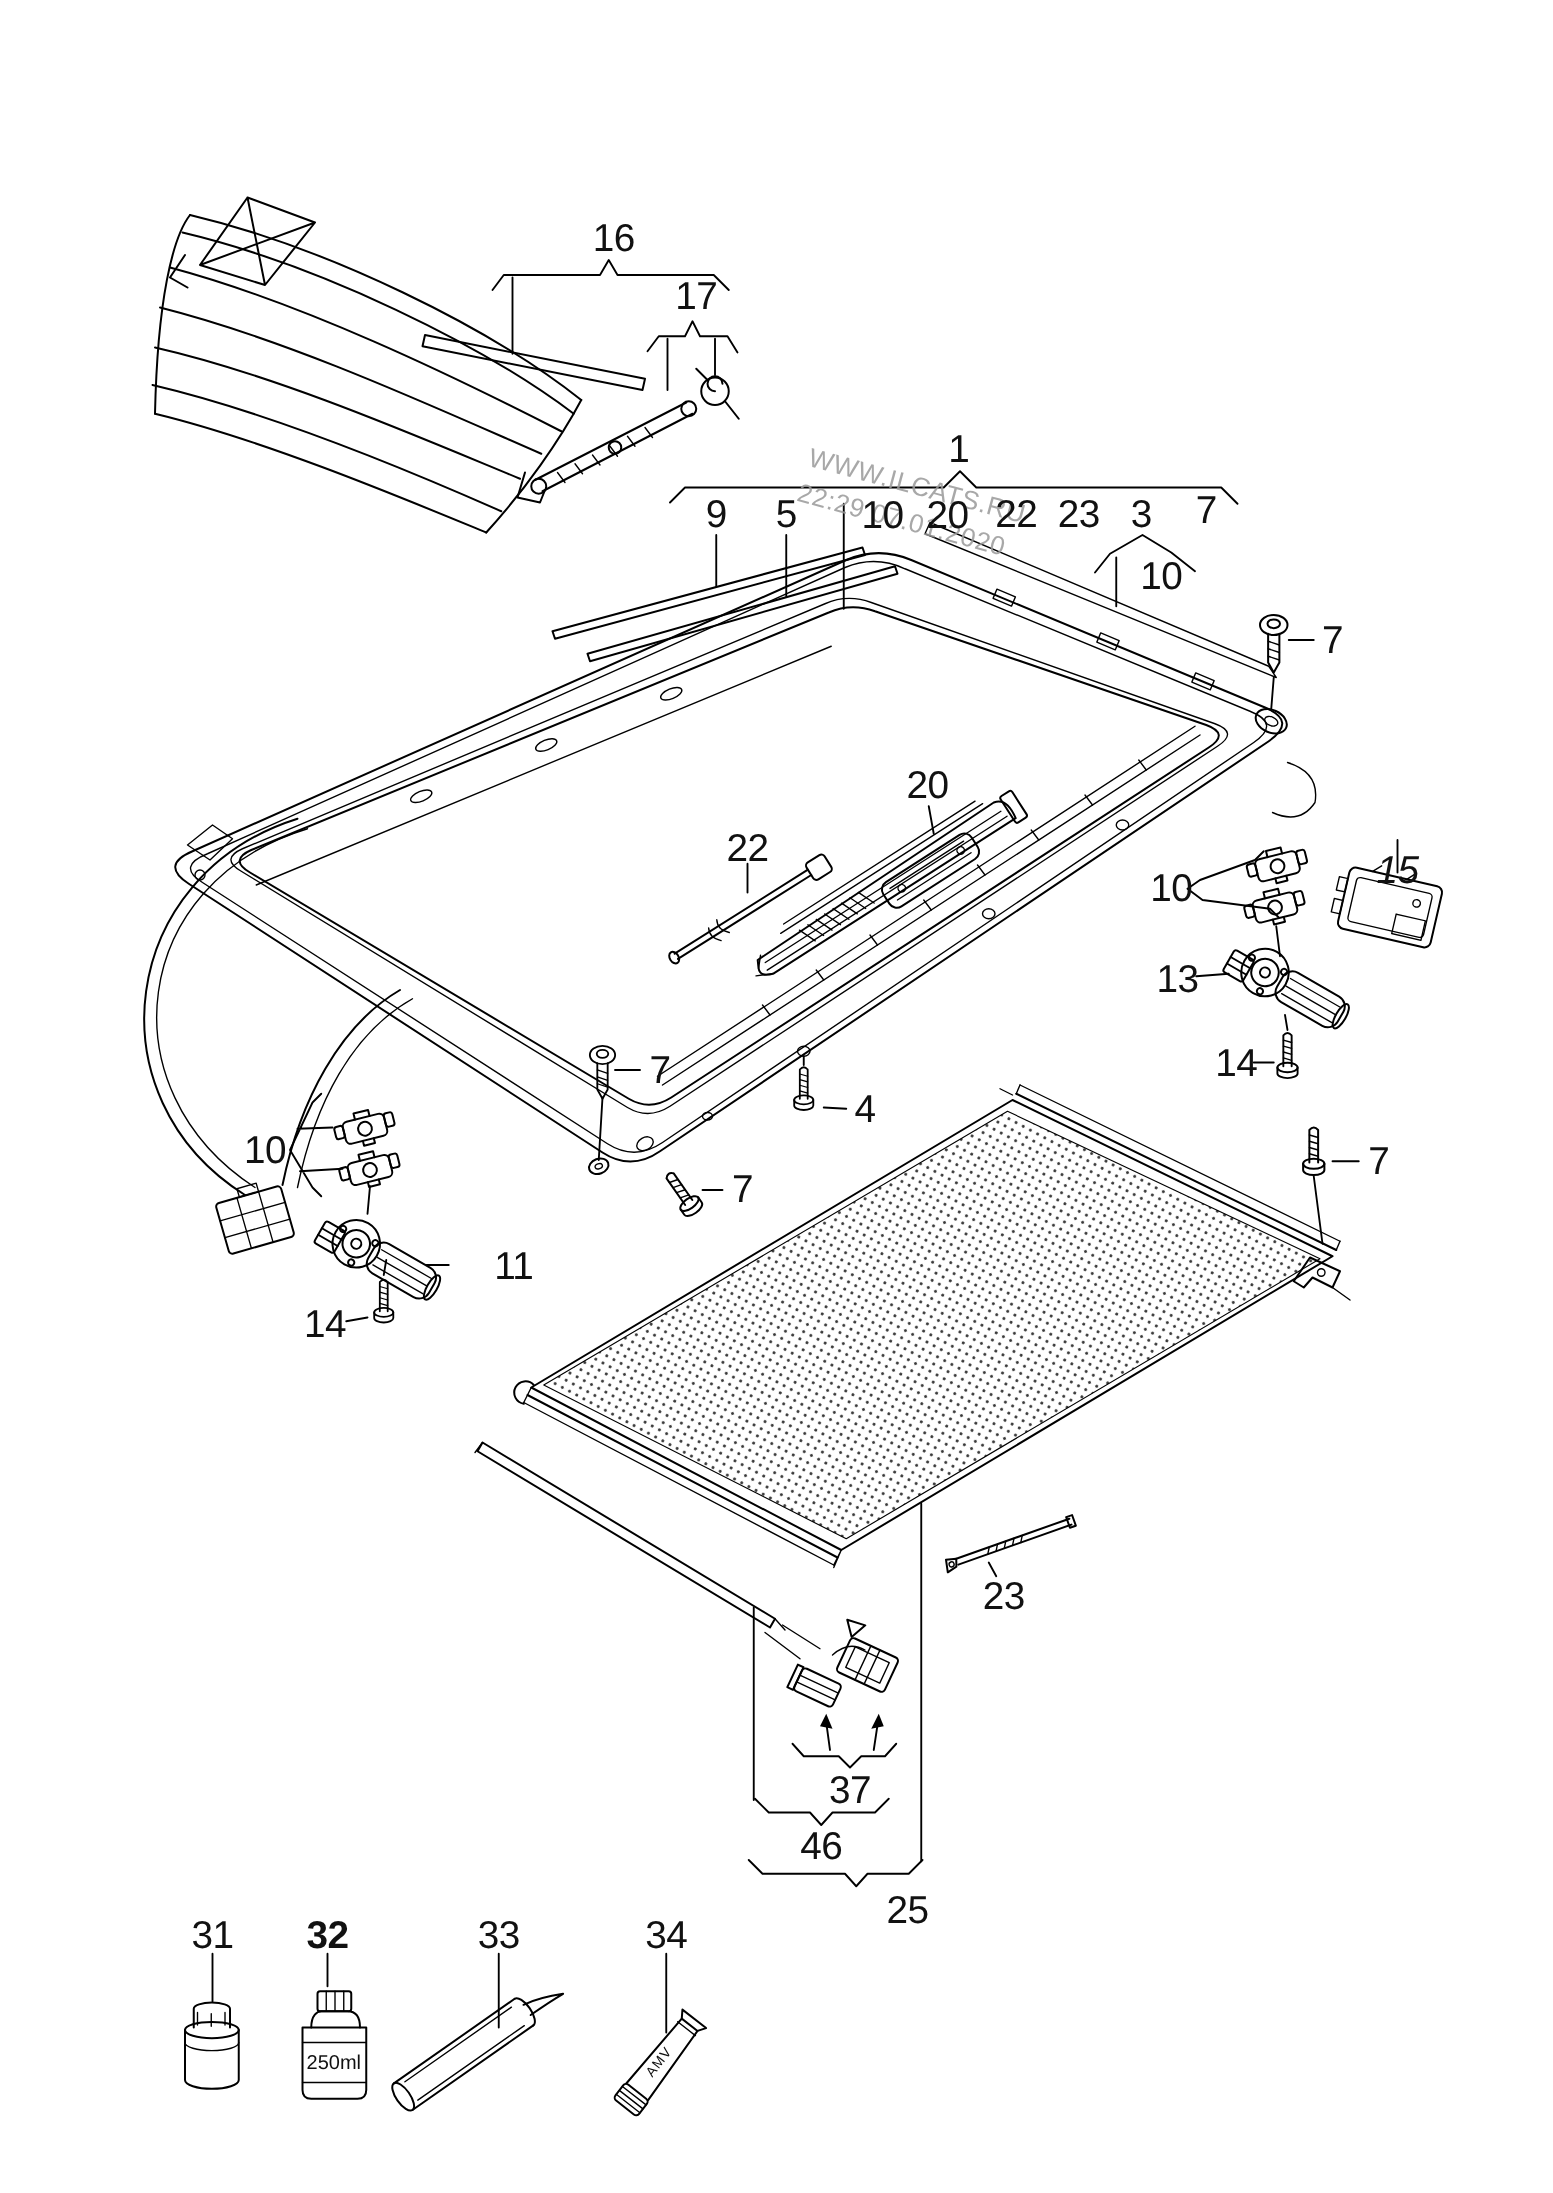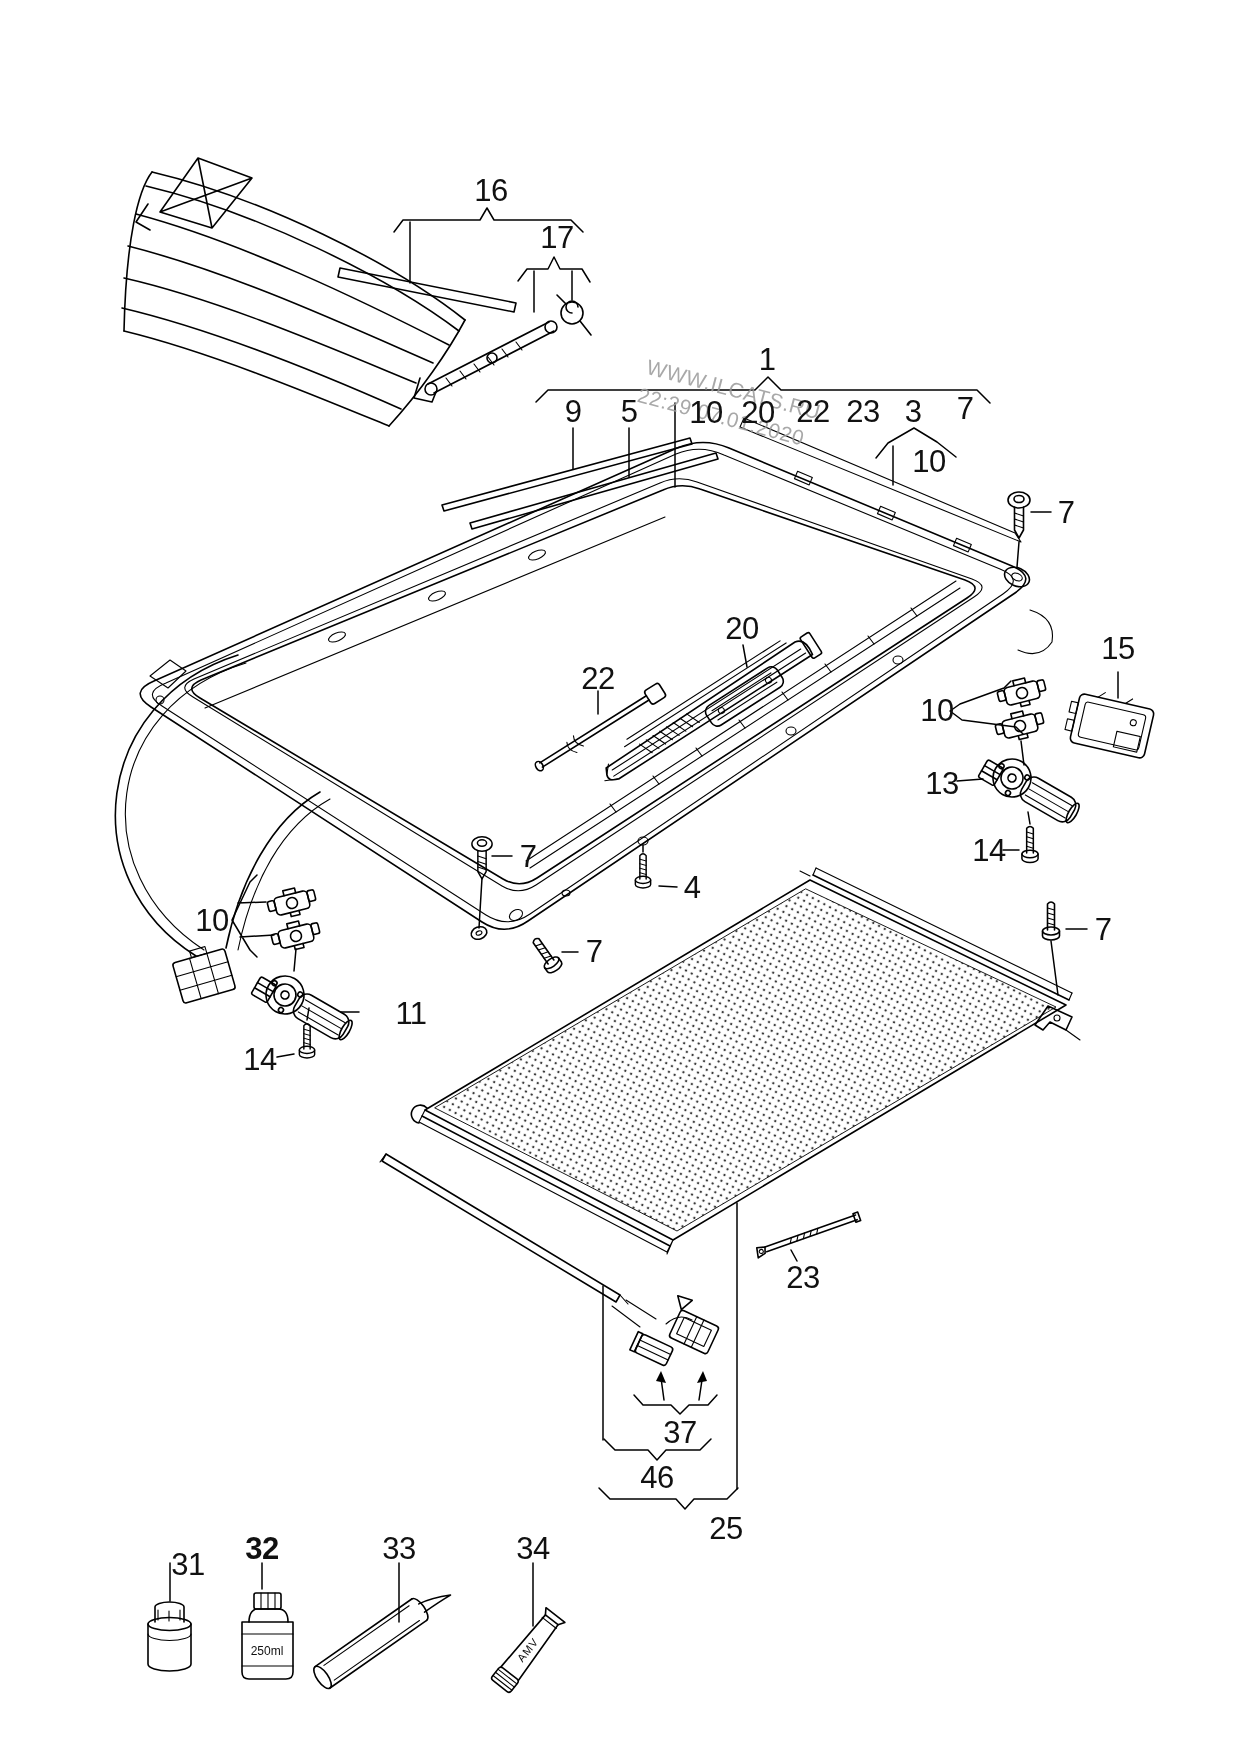--- a/index.html
+++ b/index.html
@@ -10,21 +10,21 @@
   .ln{stroke:#000;fill:none;stroke-width:1.6;stroke-linecap:round;stroke-linejoin:round;}
   .thin{stroke-width:1.1;}
   .leader{stroke:#000;fill:none;stroke-width:1.5;stroke-linecap:round;stroke-linejoin:round;}
   .fillb{fill:#000;stroke:none;}
   .callout{position:absolute;transform:translate(-50%,-50%);font-size:31px;font-weight:400;
            color:#111;letter-spacing:-0.5px;white-space:nowrap;line-height:1;}
   .watermark{position:absolute;color:#9a9a9a;opacity:0.85;font-size:21px;letter-spacing:0.5px;
              transform-origin:0 0;transform:rotate(15deg);white-space:nowrap;line-height:1;}
   #wm1{left:650px;top:356px;}
   #wm2{left:641px;top:384px;}
-  .tinylabel{position:absolute;color:#111;font-size:12px;line-height:1;white-space:nowrap;}
+  .tinylabel{position:absolute;color:#111;font-size:16px;line-height:1;white-space:nowrap;}
   #lbl250{left:267px;top:1651px;transform:translate(-50%,-50%);}
   #lblamv{left:528px;top:1650px;font-size:11px;letter-spacing:1px;
           transform:translate(-50%,-50%) rotate(-52deg);}
 </style>
 </head>
 <body>
 
 <div class="stage">
 
 <svg class="art" width="1242" height="1754" viewBox="0 0 1242 1754">
@@ -335,33 +335,33 @@
       <span class="callout" style="left: 758px; top: 412px;">20</span>
       <span class="callout" style="left: 813px; top: 411px;">22</span>
       <span class="callout" style="left: 863px; top: 411px;">23</span>
       <span class="callout" style="left: 913px; top: 411px;">3</span>
       <span class="callout" style="left: 965px; top: 408px;">7</span>
       <span class="callout" style="left: 929px; top: 461px;">10</span>
       <span class="callout" style="left: 1066px; top: 512px;">7</span>
       <span class="callout" style="left: 742px; top: 628px;">20</span>
       <span class="callout" style="left: 598px; top: 678px;">22</span>
       <span class="callout" style="left: 937px; top: 710px;">10</span>
-      <span class="callout" style="left: 1118px; top: 648px;">15</span>
+      <span class="callout" style="left: 1118px; top: 696px; font-style: italic;">15</span>
       <span class="callout" style="left: 942px; top: 783px;">13</span>
       <span class="callout" style="left: 989px; top: 850px;">14</span>
       <span class="callout" style="left: 528px; top: 856px;">7</span>
       <span class="callout" style="left: 692px; top: 887px;">4</span>
       <span class="callout" style="left: 212px; top: 920px;">10</span>
       <span class="callout" style="left: 377px; top: 1013px; margin-left: 34px;">11</span>
       <span class="callout" style="left: 260px; top: 1059px;">14</span>
       <span class="callout" style="left: 594px; top: 951px;">7</span>
       <span class="callout" style="left: 1103px; top: 929px;">7</span>
       <span class="callout" style="left: 803px; top: 1277px;">23</span>
       <span class="callout" style="left: 680px; top: 1432px;">37</span>
       <span class="callout" style="left: 657px; top: 1477px;">46</span>
       <span class="callout" style="left: 685px; top: 1528px; margin-left: 41px;">25</span>
-      <span class="callout" style="left: 188px; top: 1548px; margin-top: 16px;">31</span>
+      <span class="callout" style="left: 170px; top: 1548px;">31</span>
       <span class="callout" style="left: 262px; top: 1548px; font-weight: bold;">32</span>
       <span class="callout" style="left: 399px; top: 1548px;">33</span>
       <span class="callout" style="left: 533px; top: 1548px;">34</span>
     </div>
 
 </div>
 
 </body></html>

